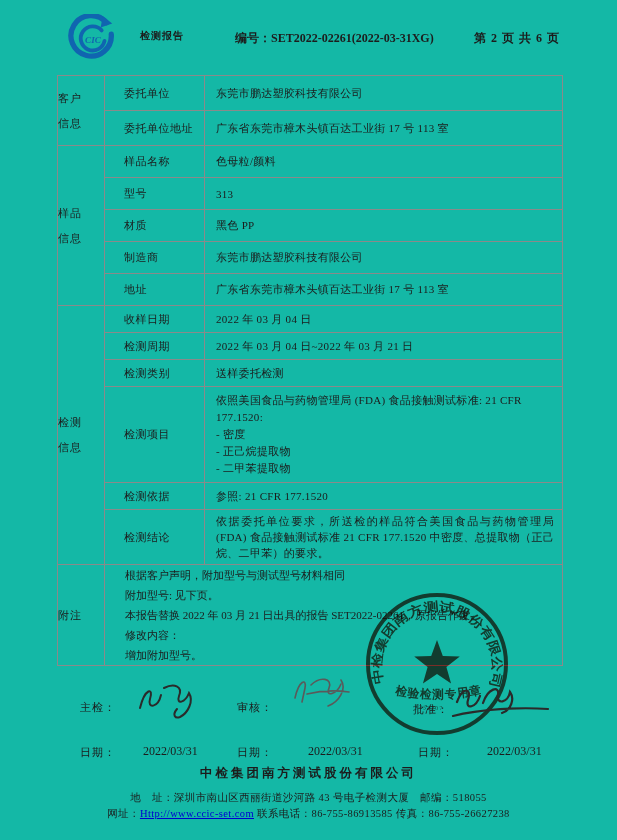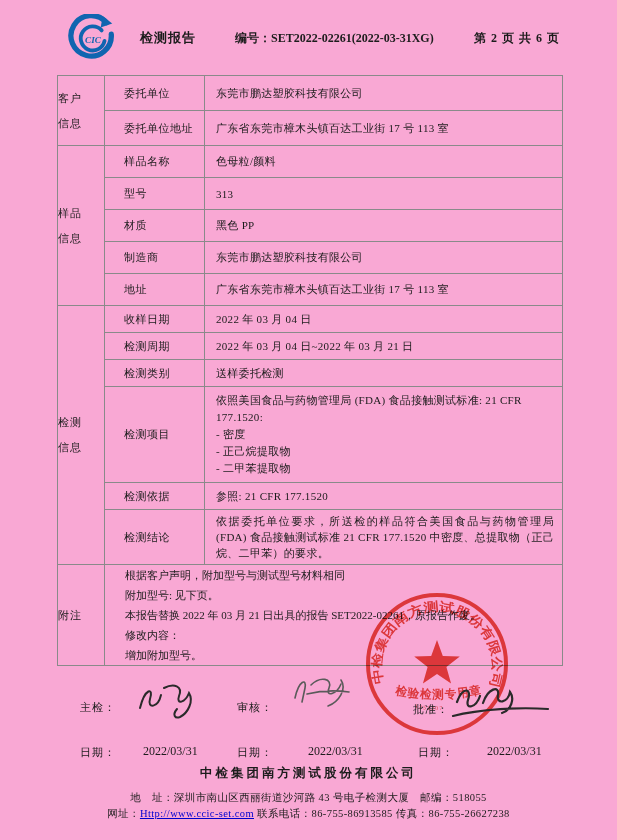--- a/index.html
+++ b/index.html
@@ -1,23 +1,23 @@
 <!DOCTYPE html>
 <html><head>
 <meta charset="utf-8">
 <style>
   * { margin:0; padding:0; box-sizing:border-box; }
   html,body { background:#ffffff; }
   body { font-family:"Liberation Serif","DejaVu Serif",serif; color:#1c1c1c; }
-  .page { position:relative; width:617px; height:840px; background:#f9a8d4; overflow:hidden; }
+  .page { position:relative; width:617px; height:840px; background:#14b8a6; overflow:hidden; }
 
   
   .header { position:absolute; left:57px; top:12px; width:505px; height:54px; }
   .logo { position:absolute; left:5px; top:2px; width:62px; height:50px; }
-  .hdr-title { position:absolute; left:83px; top:17px; font-size:13px; font-weight:bold; letter-spacing:1px; }
+  .hdr-title { position:absolute; left:83px; top:17px; font-size:10px; font-weight:bold; letter-spacing:1px; }
   .hdr-no { position:absolute; left:178px; top:18px; font-size:12px; font-weight:bold; }
   .hdr-page { position:absolute; right:2px; top:18px; font-size:12px; font-weight:bold; letter-spacing:1px; }
 
   
   table.report { position:absolute; left:57px; top:75px; width:505px; border-collapse:collapse; table-layout:fixed; }
   table.report td { border:1px solid #8a8a8a; font-size:11px; vertical-align:middle; }
   td.group { text-align:left; white-space:pre-line; line-height:25px; letter-spacing:1px; }
   td.lbl { padding-left:19px; letter-spacing:0.5px; }
   td.val { padding-left:11px; padding-right:8px; letter-spacing:0.3px; }
   td.val.multi { white-space:pre-line; line-height:17px; padding-top:5px; padding-bottom:5px; vertical-align:top;margin-top:28px; }

